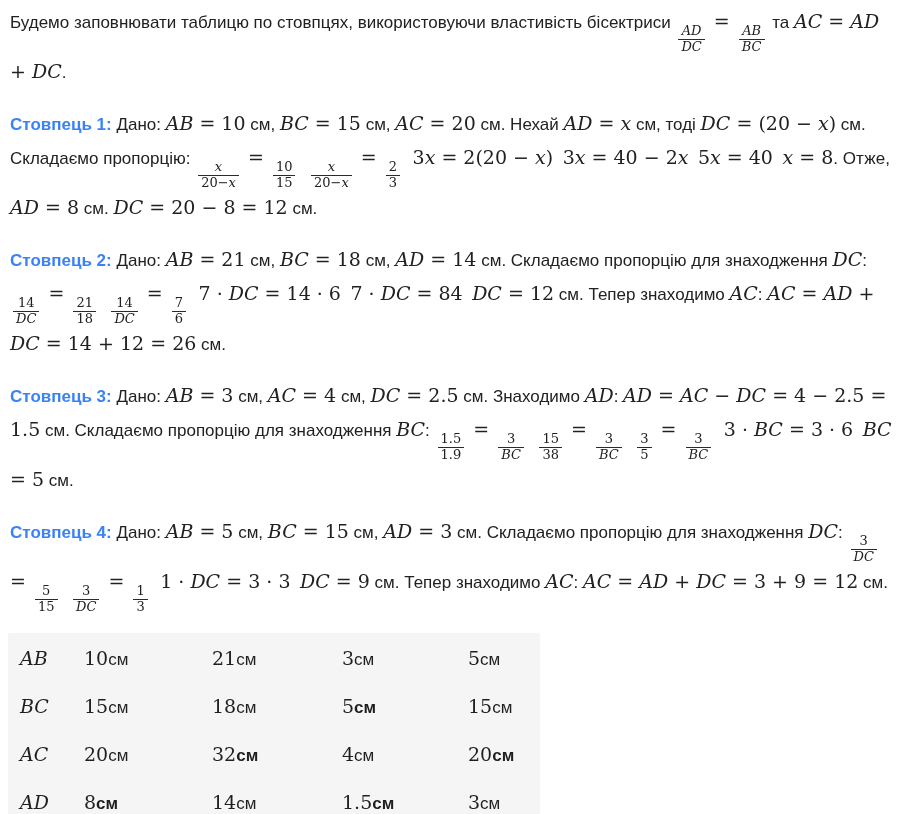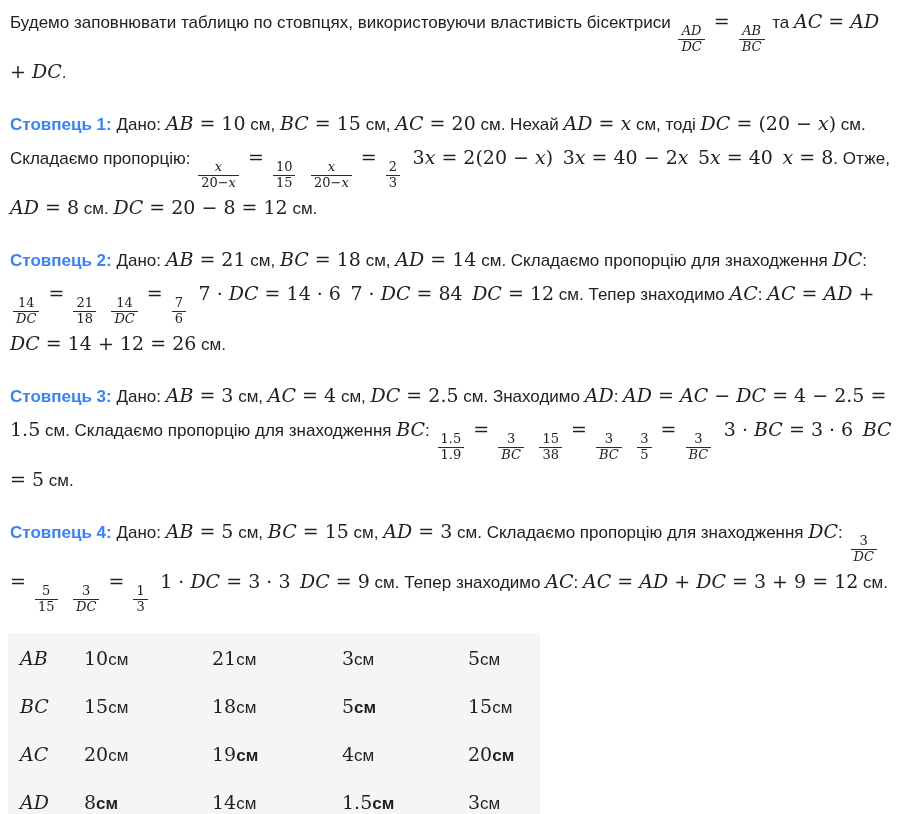--- a/index.html
+++ b/index.html
@@ -130,21 +130,21 @@
       <div class="trow">
         <span class="rowlabel">BC</span>
         <span class="cell"><span class="num">15</span><span class="unit">см</span></span>
         <span class="cell"><span class="num">18</span><span class="unit">см</span></span>
         <span class="cell computed"><span class="num">5</span><span class="unit">см</span></span>
         <span class="cell"><span class="num">15</span><span class="unit">см</span></span>
       </div>
       <div class="trow">
         <span class="rowlabel">AC</span>
         <span class="cell"><span class="num">20</span><span class="unit">см</span></span>
-        <span class="cell computed"><span class="num">19</span><span class="unit">см</span></span>
+        <span class="cell computed"><span class="num">32</span><span class="unit">см</span></span>
         <span class="cell"><span class="num">4</span><span class="unit">см</span></span>
         <span class="cell computed"><span class="num">20</span><span class="unit">см</span></span>
       </div>
       <div class="trow">
         <span class="rowlabel">AD</span>
         <span class="cell computed"><span class="num">8</span><span class="unit">см</span></span>
         <span class="cell"><span class="num">14</span><span class="unit">см</span></span>
         <span class="cell computed"><span class="num">1.5</span><span class="unit">см</span></span>
         <span class="cell"><span class="num">3</span><span class="unit">см</span></span>
       </div>

